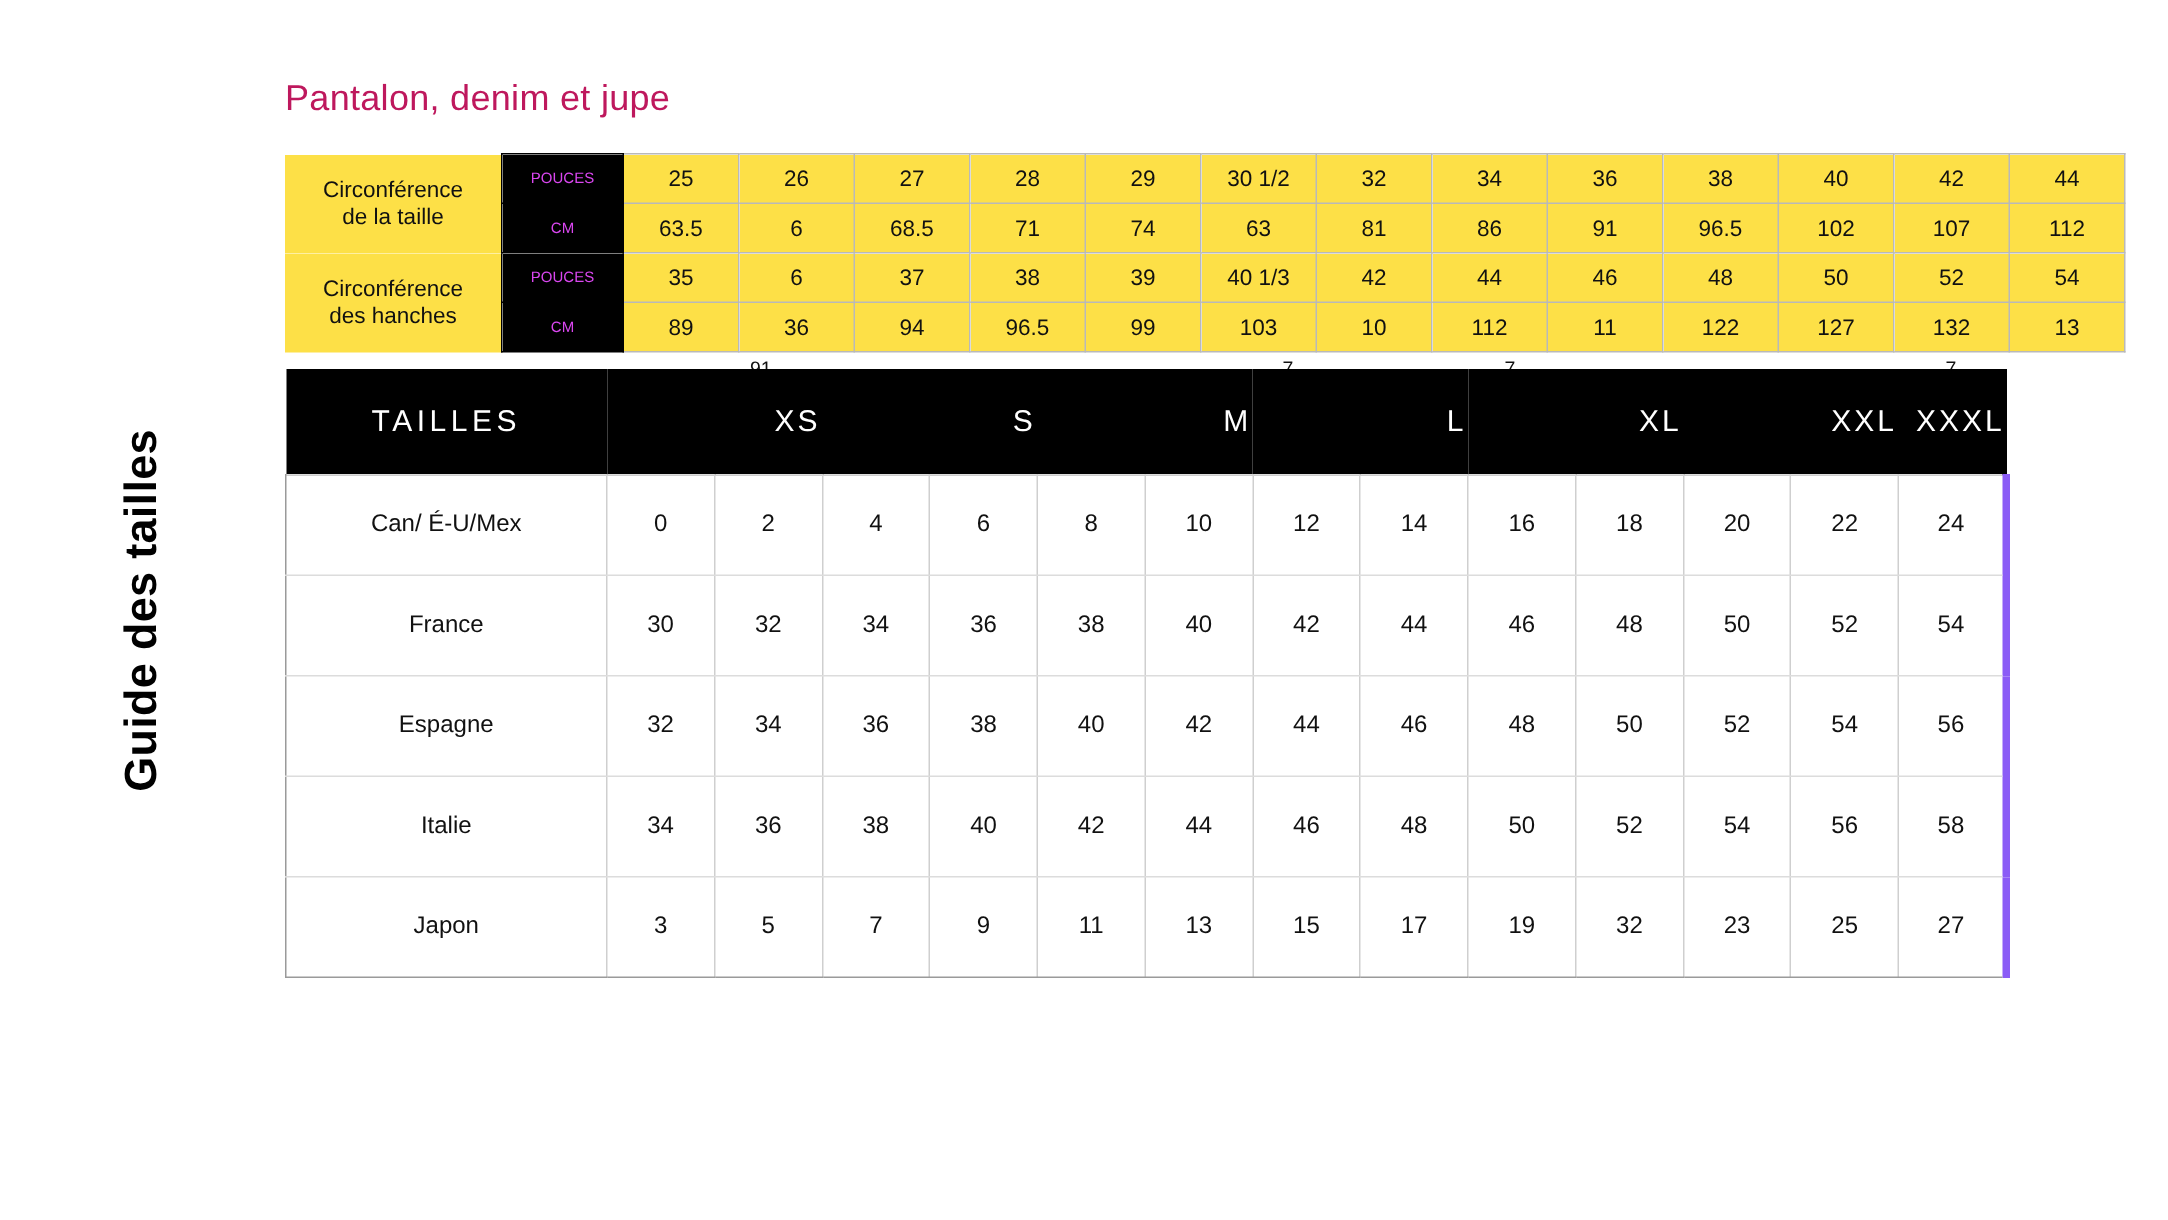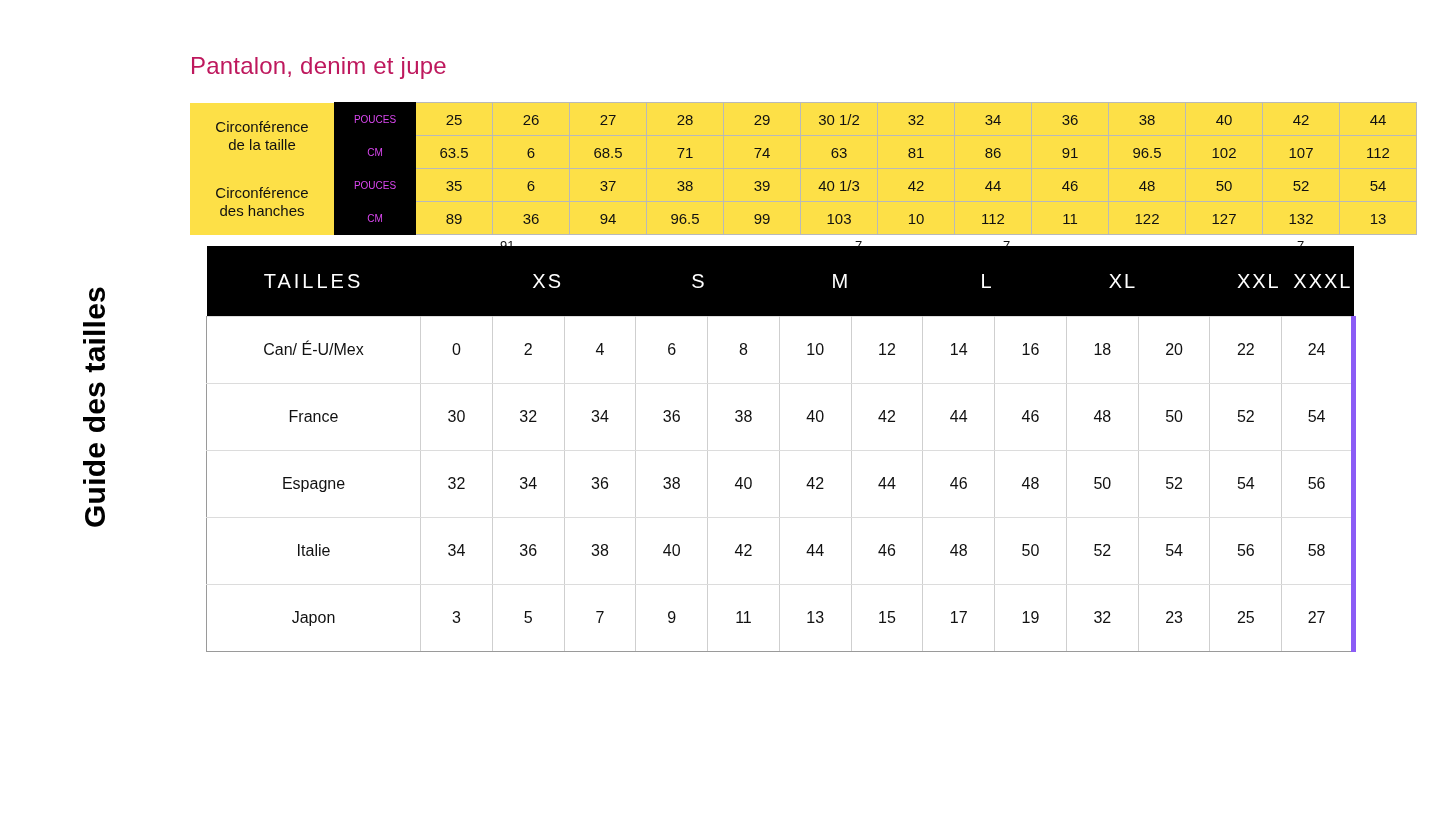--- a/index.html
+++ b/index.html
@@ -91,21 +91,21 @@
     width: 76px;
     border: 1px solid #000;
   }
   #meas-table td.val {
     width: 72px;
   }
 
   
   #sizes-wrap {
     position: absolute;
-    left: 16px;
+    left: 0px;
     top: 246px;
     width: 1203px;
   }
   #sizes-table {
     width: 1150px;
     border-collapse: collapse;
     table-layout: fixed;
   }
   #sizes-table th.size-head {
     background: #000;

